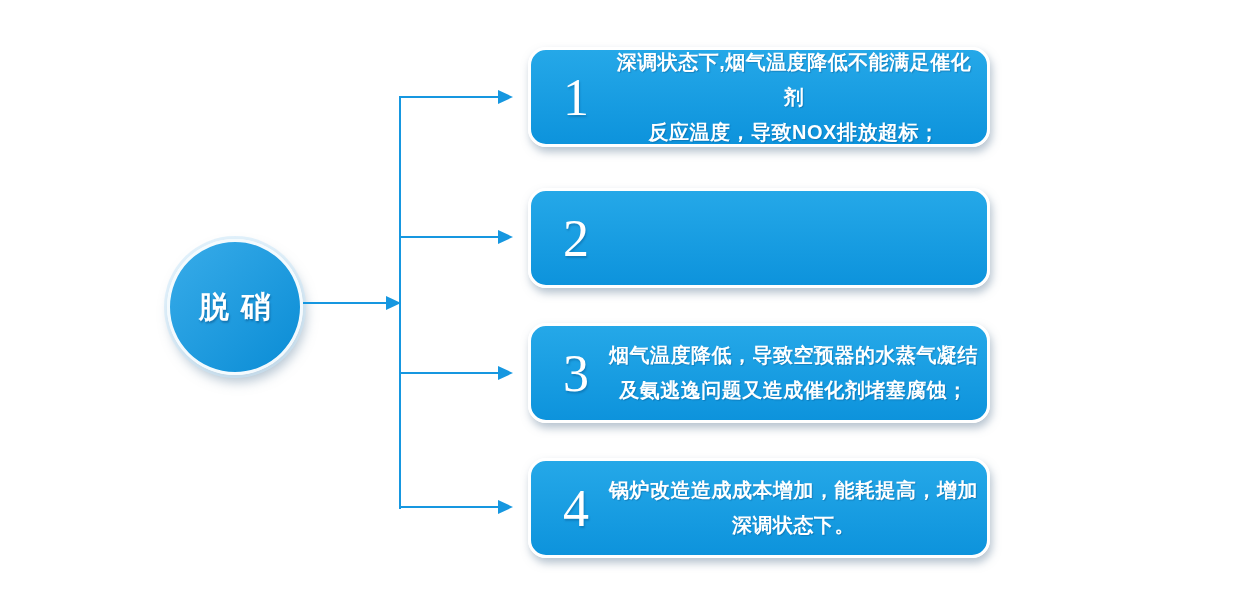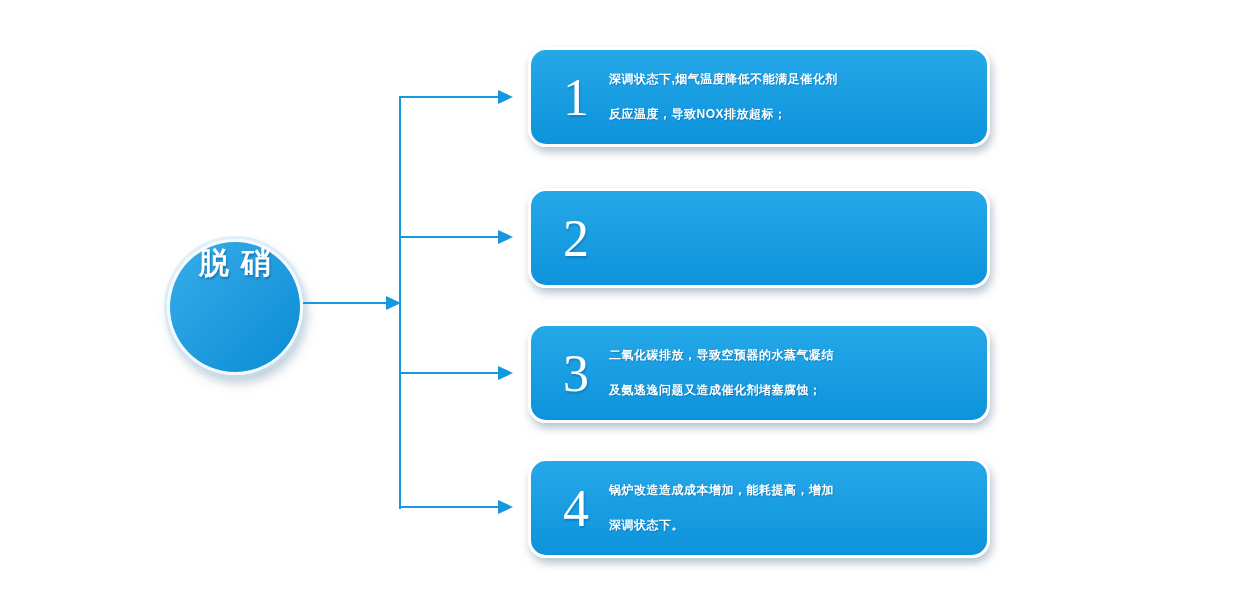--- a/index.html
+++ b/index.html
@@ -18,21 +18,21 @@
     font-family:"Liberation Sans","DejaVu Sans",sans-serif;
   }
   
   .root-circle{
     position:absolute;left:167px;top:239px;width:136px;height:136px;
     border-radius:50%;
     background:linear-gradient(135deg,var(--circle-top,#38ace9) 0%,var(--circle-bottom,#0a8cd5) 100%);
     border:3px solid rgba(255,255,255,.95);
     box-shadow:0 0 0 3px rgba(200,230,248,.55), 3px 7px 12px rgba(110,140,165,.5);
     box-sizing:border-box;
-    display:flex;justify-content:center;
+    display:flex;align-items:center;justify-content:center;
   }
   .root-line{
     color:#fff;font-weight:bold;font-size:30px;line-height:42px;
     letter-spacing:12px;text-indent:12px;text-align:center;
     text-shadow:1px 2px 2px rgba(0,60,110,.4);
     white-space:nowrap;
   }
   
   .h-line,.v-line{position:absolute;background:var(--accent,#1697e0);}
   .h-line{height:2px;}
@@ -70,24 +70,25 @@
   .card-3{top:323px;}
   .card-4{top:458px;}
   .card-num{
     flex:none;width:38px;text-align:center;
     font-family:"Liberation Serif","DejaVu Serif",serif;
     font-size:52px;font-weight:400;color:#ffffff;
     text-shadow:1px 2px 2px rgba(0,60,110,.3);
     margin-right:14px;
   }
   .card-text{
-    color:#ffffff;font-weight:bold;font-size:12px;line-height:35px;
+    color:#ffffff;font-weight:bold;font-size:20px;line-height:35px;
     letter-spacing:.5px;
     white-space:pre-line;
     text-shadow:1px 1px 1px rgba(0,60,110,.3);
+    text-align:center;
   }
 </style>
 </head>
 <body>
 
 <div class="stage">
 
   <div class="root-circle">
     <div class="root-line">脱硝</div>
   </div>
@@ -110,21 +111,21 @@
     <div class="card-text">深调状态下,烟气温度降低不能满足催化剂
 反应温度，导致NOX排放超标；</div>
   </div>
 
   <div class="card card-2">
     <div class="card-num">2</div>
   </div>
 
   <div class="card card-3">
     <div class="card-num">3</div>
-    <div class="card-text">二氧化碳排放，导致空预器的水蒸气凝结
+    <div class="card-text">烟气温度降低，导致空预器的水蒸气凝结
 及氨逃逸问题又造成催化剂堵塞腐蚀；</div>
   </div>
 
   <div class="card card-4">
     <div class="card-num">4</div>
     <div class="card-text">锅炉改造造成成本增加，能耗提高，增加
 深调状态下。</div>
   </div>
 
 </div>

